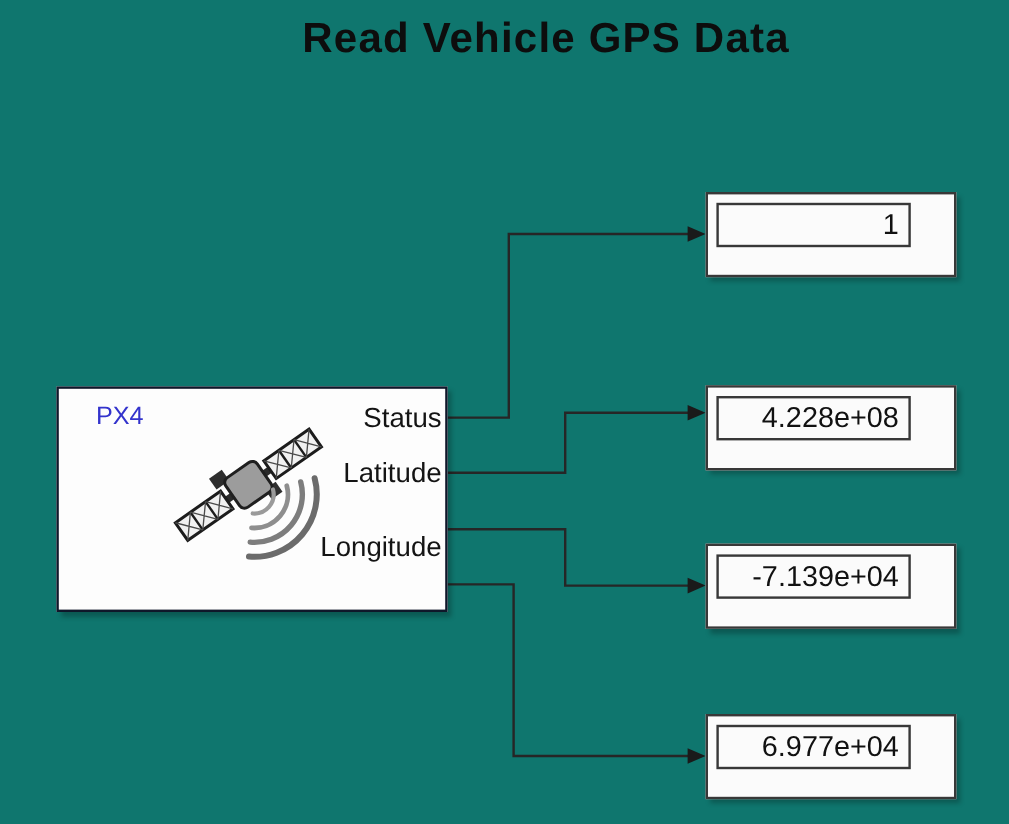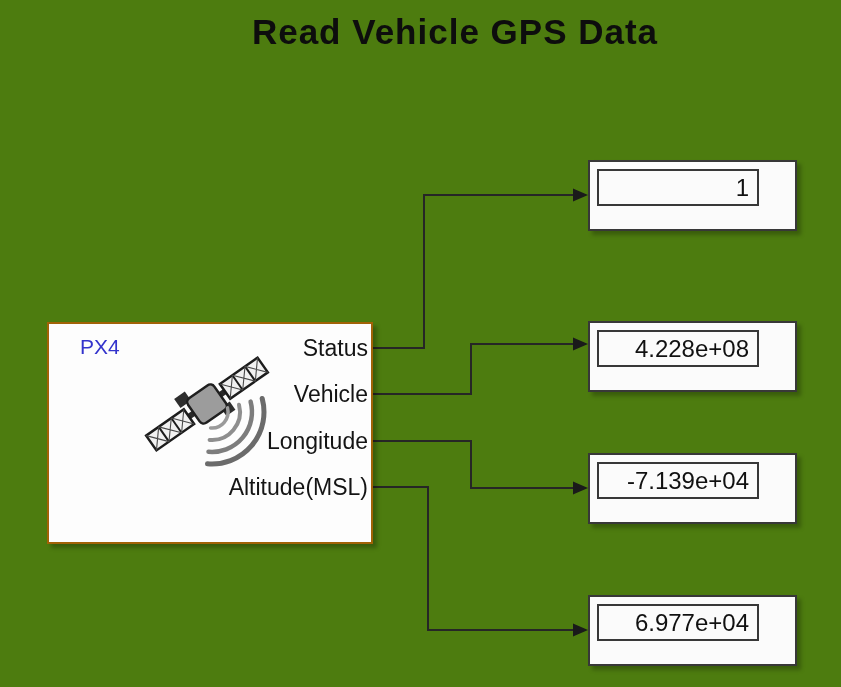--- a/index.html
+++ b/index.html
@@ -1,54 +1,54 @@
 <!DOCTYPE html>
 <html><head>
 <meta charset="utf-8">
 <style>
   html,body{margin:0;padding:0;background:#e9e9e9;}
   .canvas{
     position:relative;
     width:841px;height:687px;
-    background:#4d7c0f;
+    background:#0f766e;
     font-family:"Liberation Sans",sans-serif;
     overflow:hidden;
   }
   .title{
     position:absolute;
     left:69px;top:12px;width:772px;
     text-align:center;
     font-size:35px;font-weight:bold;letter-spacing:1px;
     color:#0d0d0d;
     white-space:nowrap;
   }
   .gps-block{
     position:absolute;
-    left:47px;top:322px;width:326px;height:222px;
+    left:47px;top:322px;width:326px;height:188px;
     box-sizing:border-box;
     background:#fdfdfd;
-    border:2px solid #a16207;
+    border:2px solid #0f172a;
     box-shadow:4px 4px 4px rgba(0,0,0,0.25);
   }
   .px4-label{
     position:absolute;
     left:31px;top:11px;
     font-size:21px;
     color:#3333cc;
   }
   .port-label{
     position:absolute;
     right:3px;
     height:28px;line-height:28px;
     font-size:23px;color:#141414;
     white-space:nowrap;
   }
   .port-status   {top:10px;}
   .port-latitude {top:56px;}
-  .port-longitude{top:103px;}
+  .port-longitude{top:117px;}
   .port-altitude {top:149px;}
   .sat-icon{
     position:absolute;
     left:91px;top:26px;
     width:150px;height:130px;
   }
   .wires{
     position:absolute;left:0;top:0;width:841px;height:687px;
   }
   .display-block{
@@ -127,23 +127,22 @@
         <rect x="-16" y="-15" width="32" height="30" rx="5" fill="#9c9c9c" stroke="#1f1f1f" stroke-width="2.5"></rect>
       </g>
 
       <path d="M 87.5 57.9 A 16 16 0 0 1 70.6 77.9" fill="none" stroke="#9a9a9a" stroke-width="3.5" stroke-linecap="round"></path>
       <path d="M 99 54.8 A 28 28 0 0 1 69.6 89.9" fill="none" stroke="#8e8e8e" stroke-width="4" stroke-linecap="round"></path>
       <path d="M 110.6 51.6 A 40 40 0 0 1 68.5 101.8" fill="none" stroke="#7d7d7d" stroke-width="4.5" stroke-linecap="round"></path>
       <path d="M 122.2 48.5 A 52 52 0 0 1 67.5 113.8" fill="none" stroke="#6b6b6b" stroke-width="5" stroke-linecap="round"></path>
     </svg>
 
     <div class="port-label port-status">Status</div>
-    <div class="port-label port-latitude">Vehicle</div>
+    <div class="port-label port-latitude">Latitude</div>
     <div class="port-label port-longitude">Longitude</div>
-    <div class="port-label port-altitude">Altitude(MSL)</div>
   </div>
 
   <div class="display-block display-1">
     <div class="display-inner">
       <div class="display-value">1</div>
     </div>
   </div>
 
   <div class="display-block display-2">
     <div class="display-inner">

